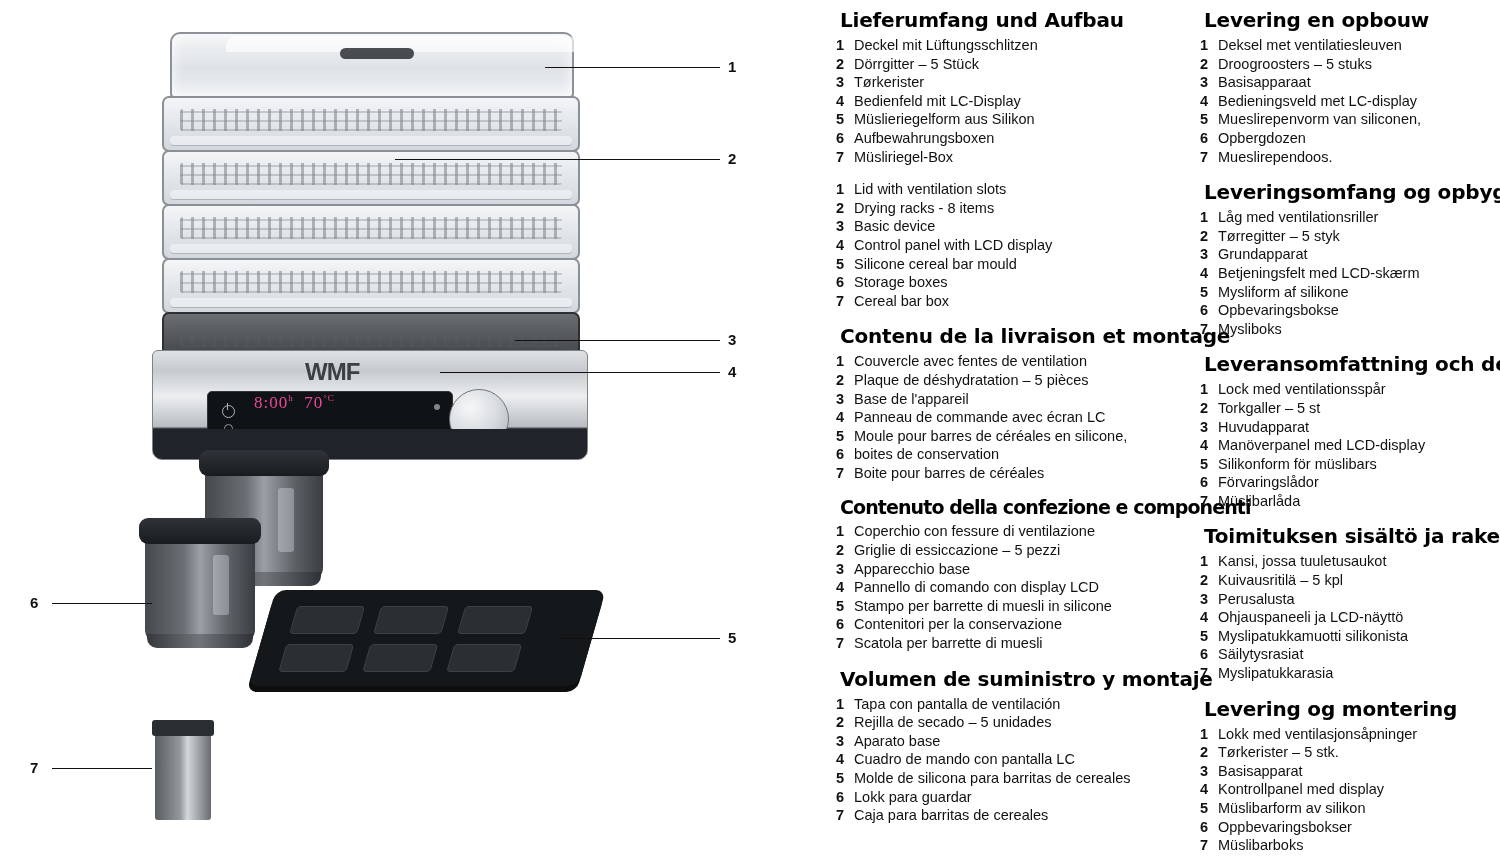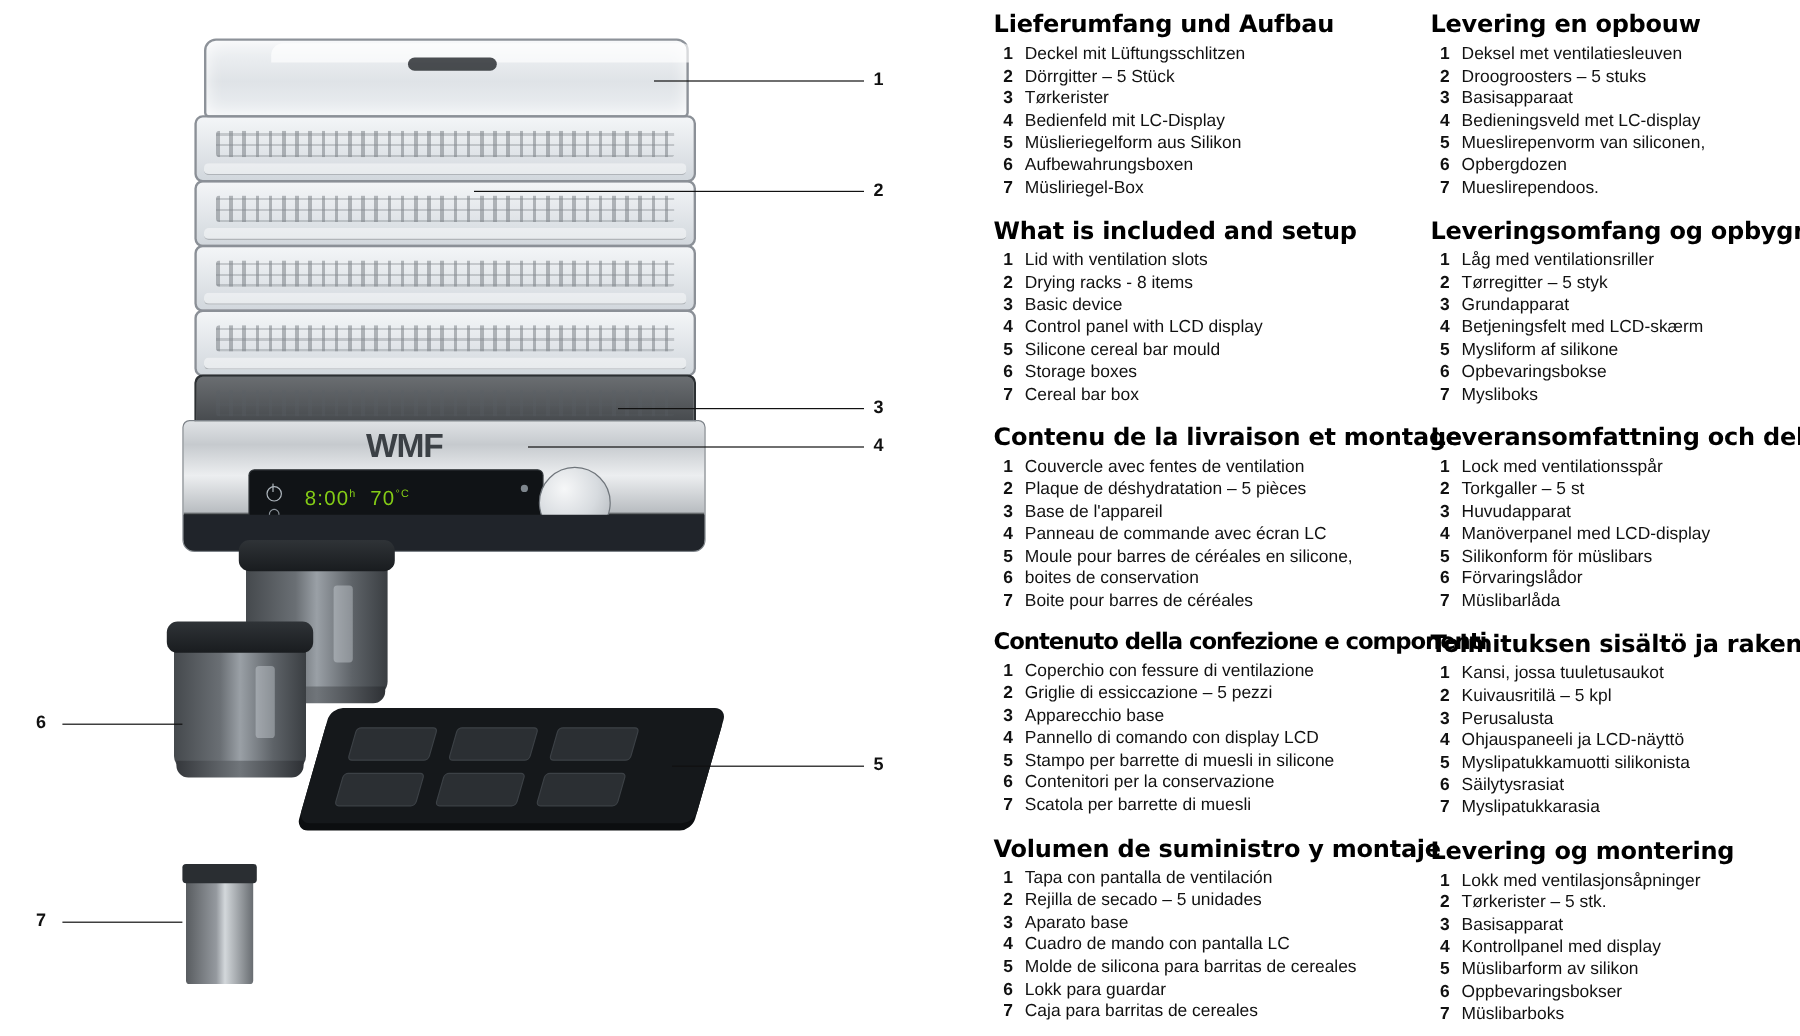--- a/index.html
+++ b/index.html
@@ -138,42 +138,42 @@
     background: #20242a;
     border-radius: 0 0 10px 10px;
   }
   .wmf-logo {
     position: absolute;
     left: 152px;
     top: 8px;
     width: 40px;
     height: 26px;
     color: #3b4045;
-    font-size: 28px;
+    font-size: 24px;
     font-weight: 700;
     letter-spacing: -1px;
     text-align: center;
     line-height: 26px;
   }
   .panel {
     position: absolute;
     left: 54px;
     top: 40px;
     width: 244px;
     height: 52px;
     background: #101316;
     border-radius: 5px;
     border: 1px solid #303539;
   }
   .panel .lcd {
     position: absolute;
     left: 46px;
-    top: 14px;
-    color: #84cc16;
-    font-family: Liberation Sans, sans-serif;
+    top: 1px;
+    color: #ec4899;
+    font-family: Liberation Serif, serif;
     font-size: 17px;
     letter-spacing: 1px;
   }
   .panel .lcd small {
     font-size: 9px;
     vertical-align: super;
   }
   .panel .pwr {
     position: absolute;
     left: 14px;
@@ -326,21 +326,21 @@
   }
   .col {
     width: 330px;
   }
   .col.right-col { width: 330px; }
   .blk { margin-bottom: 14px; }
   .blk h2 {
     font-family: "DejaVu Sans", sans-serif;
     font-size: 20px;
     font-weight: 700;
-    margin: 0 0 4px 0;
+    margin: 0 0 4px 12px;
     letter-spacing: -0.2px;
     color: #000;
     white-space: nowrap;
   }
   .blk h2.tight {
     font-size: 19px;
     letter-spacing: -0.9px;
   }
   .blk ol {
     list-style: none;
@@ -496,21 +496,20 @@
               <span class="t">Aufbewahrungsboxen</span>
             </li>
           <li>
               <span class="n">7</span>
               <span class="t">Müsliriegel-Box</span>
             </li>
         </ol>
       </div>
 
       <div class="blk">
-        <h2>What is included and setup</h2>
         <ol>
           <li>
               <span class="n">1</span>
               <span class="t">Lid with ventilation slots</span>
             </li>
           <li>
               <span class="n">2</span>
               <span class="t">Drying racks - 8 items</span>
             </li>
           <li>

